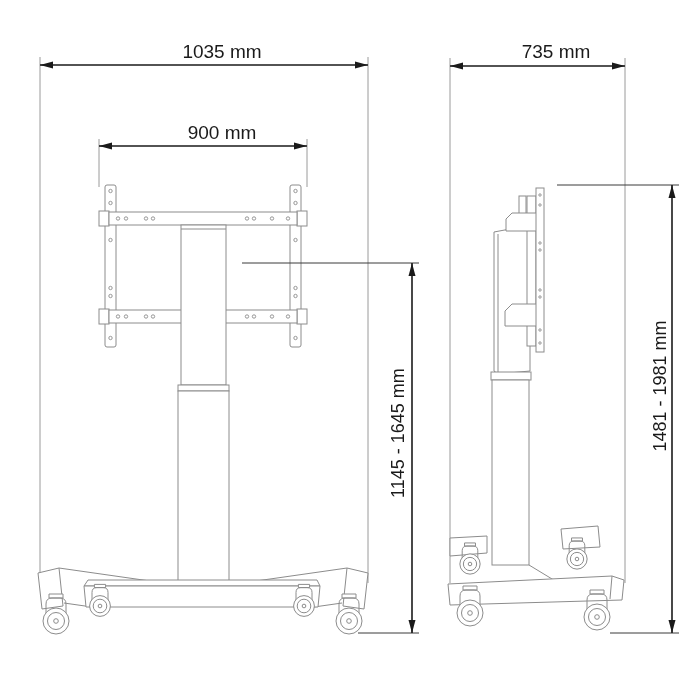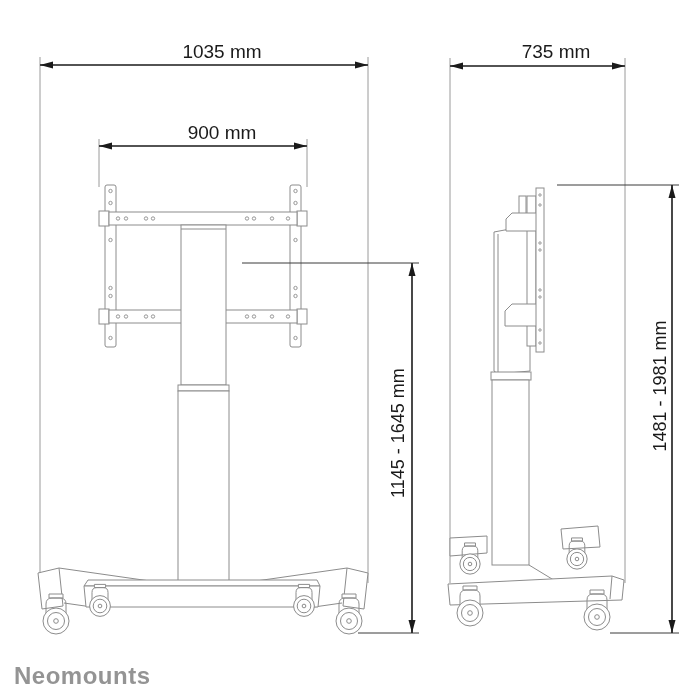--- a/index.html
+++ b/index.html
@@ -230,14 +230,13 @@
         <line x1="557" y1="185" x2="679" y2="185" class="leader"></line>
         <line x1="610" y1="633" x2="679" y2="633" class="leader"></line>
         <line x1="672" y1="185" x2="672" y2="633" class="dim"></line>
         <polygon points="672,185 668.5,198 675.5,198" class="dimfill"></polygon>
         <polygon points="672,633 668.5,620 675.5,620" class="dimfill"></polygon>
         <text x="666" y="386" text-anchor="middle" transform="rotate(-90 666 386)" class="dim-label dim-label--v">1481 - 1981 mm</text>
       </g>
     </g>
   </svg>
 
-  <div class="logo">Neomounts</div>
 </div>
 
 </body></html>

